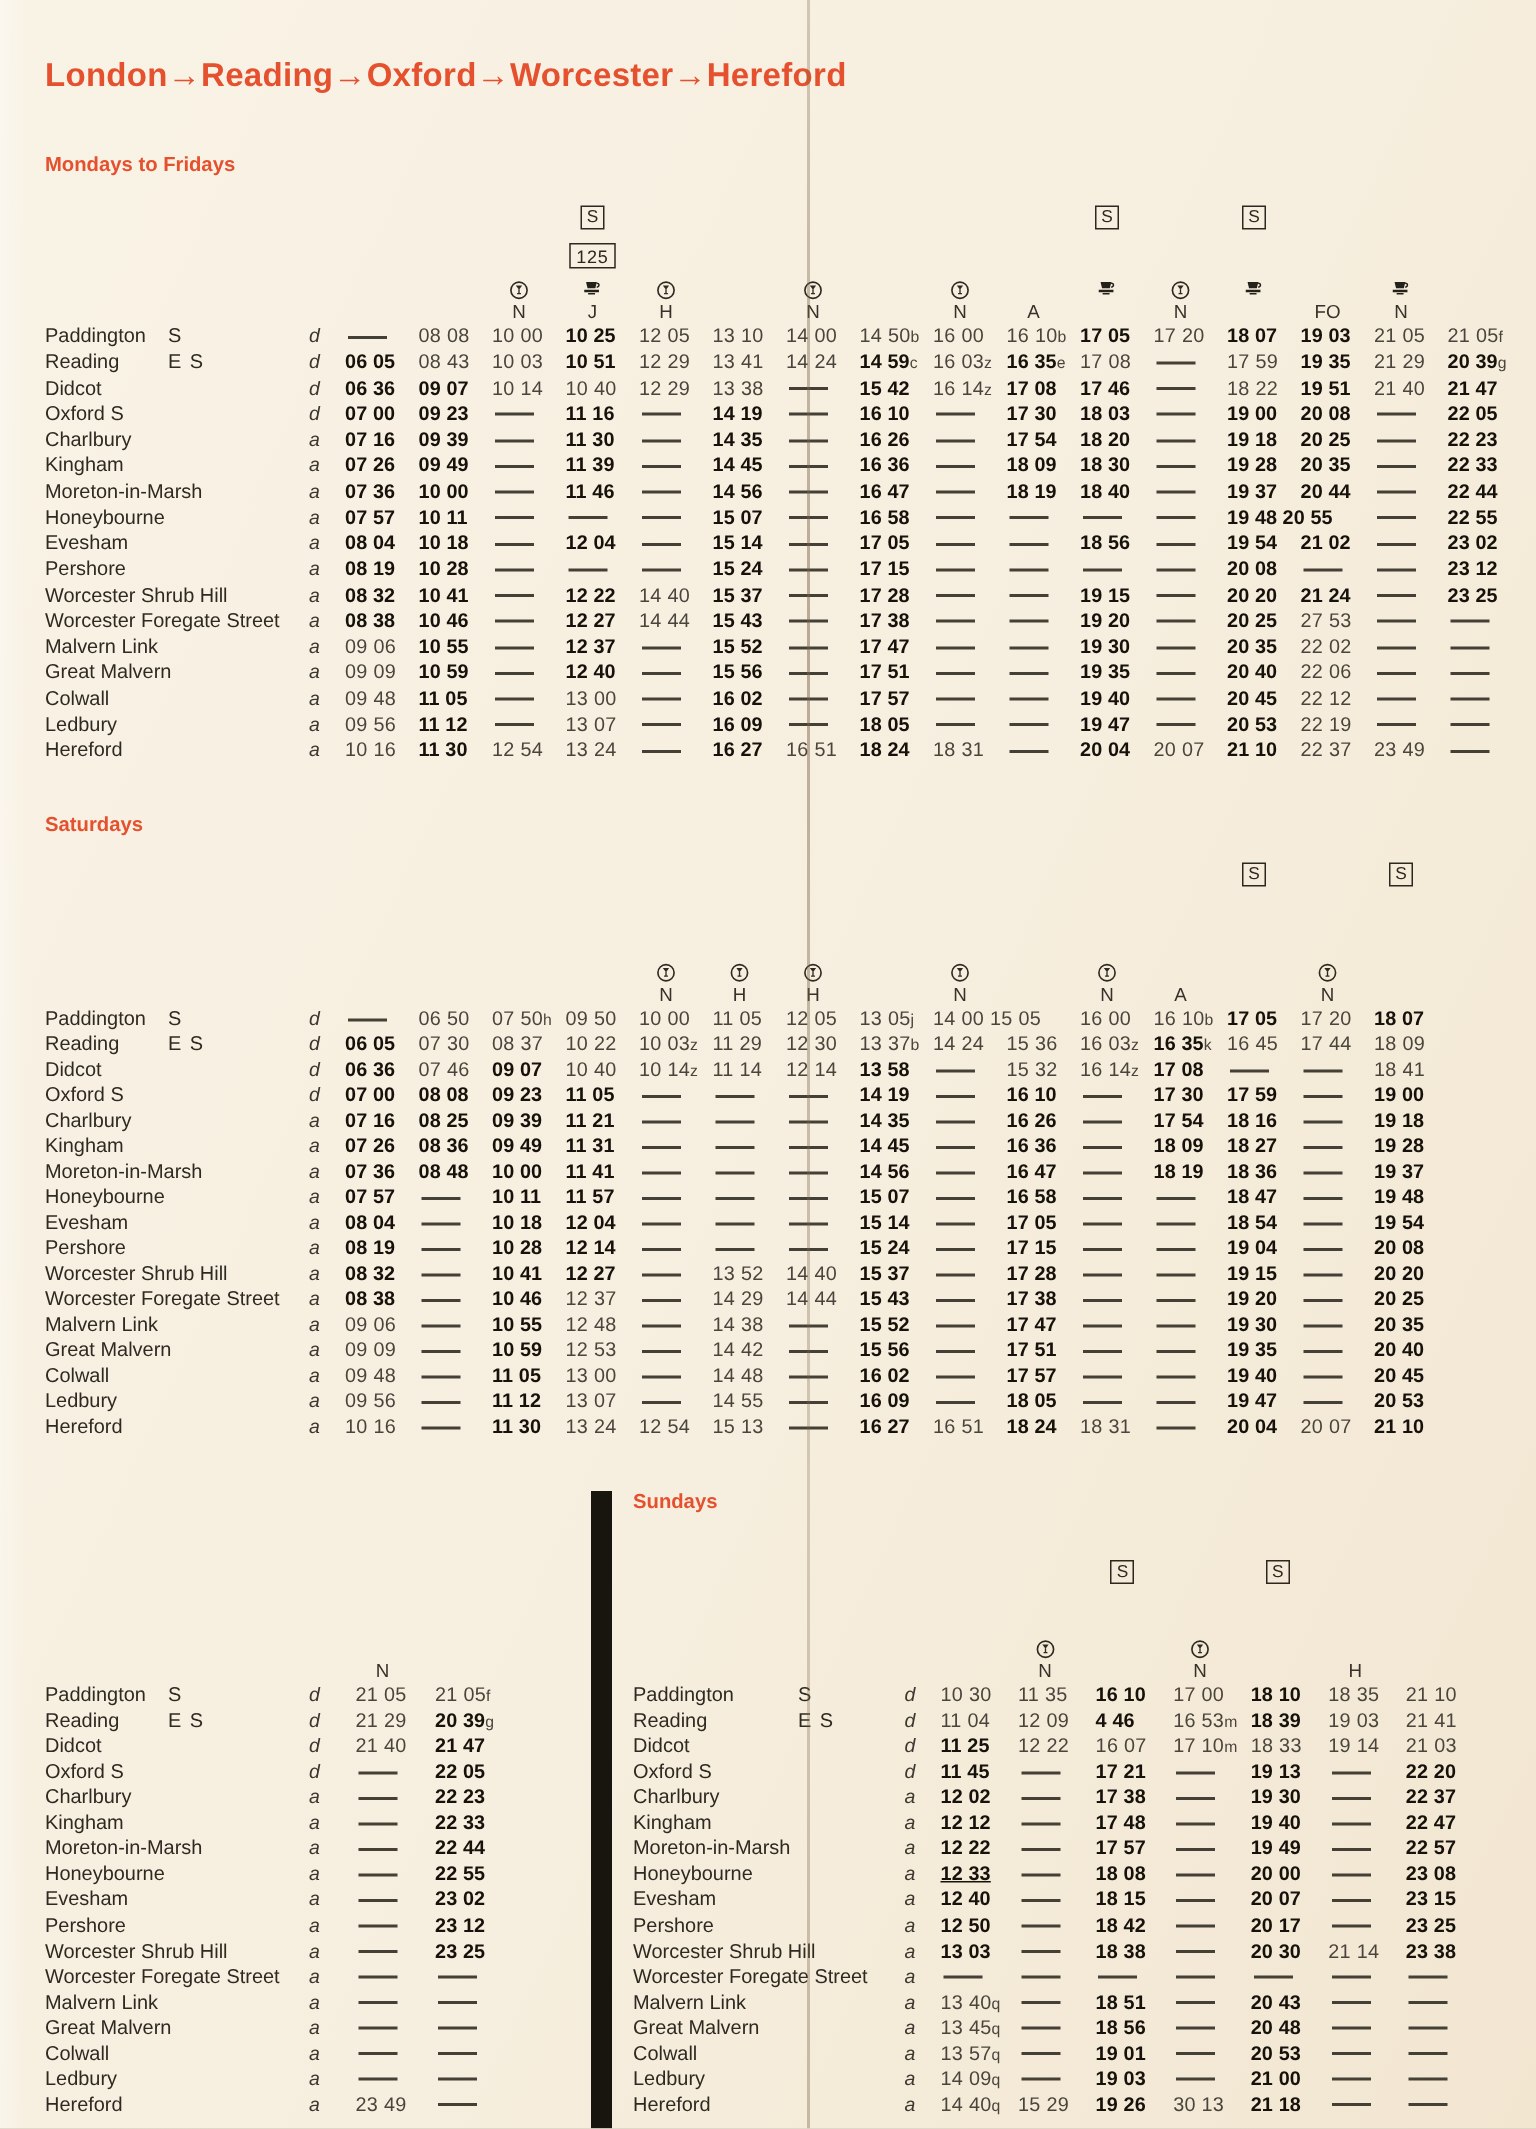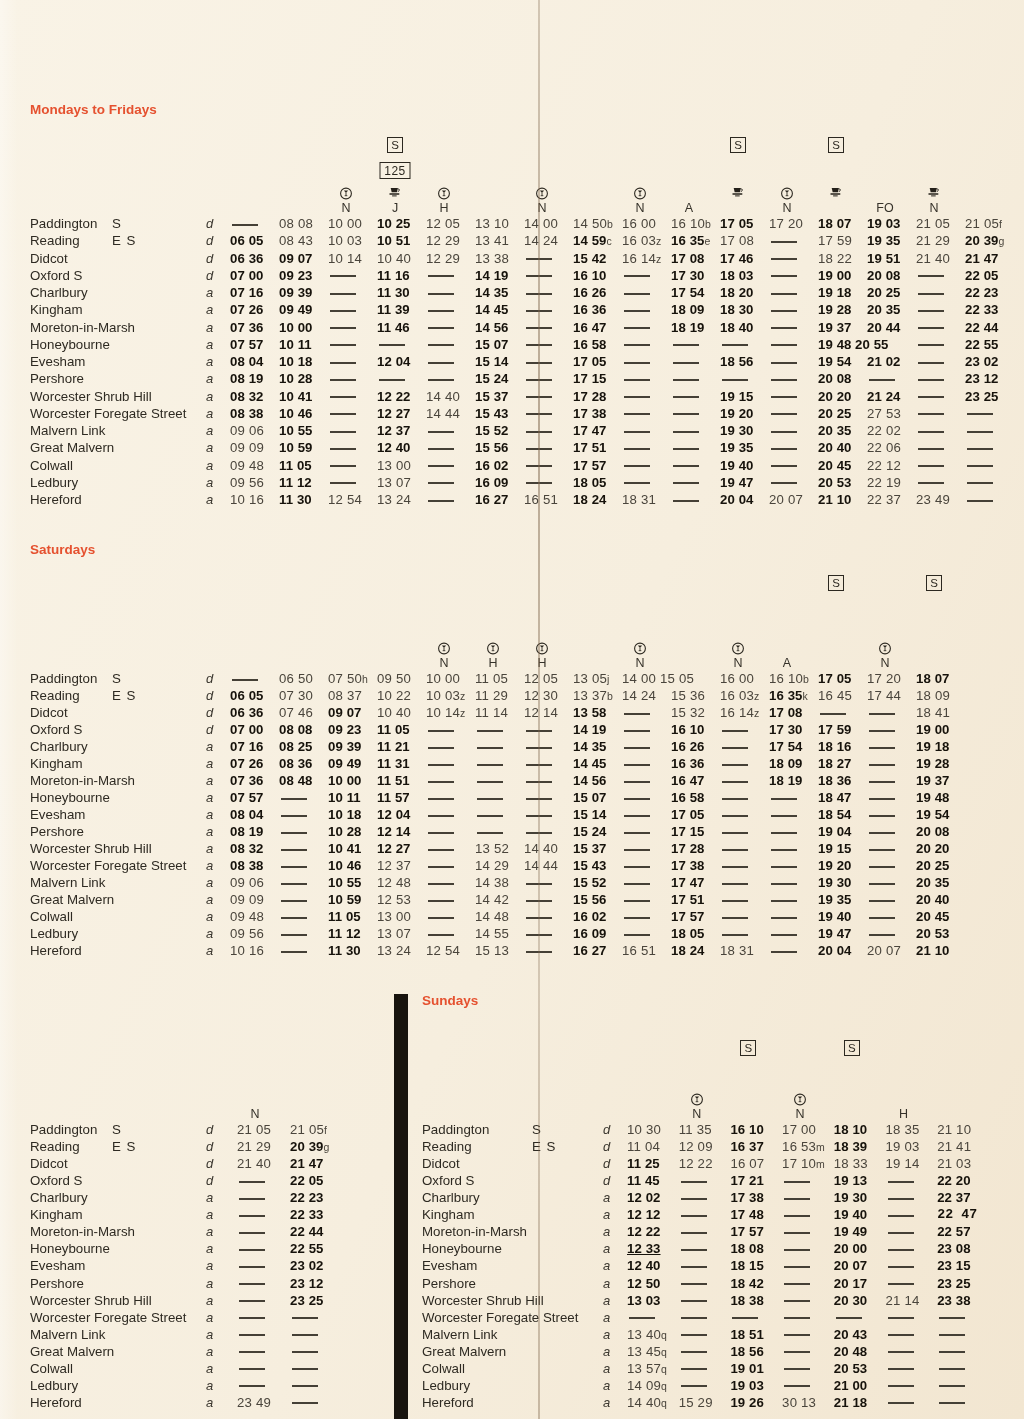--- a/index.html
+++ b/index.html
@@ -39,20 +39,21 @@
     background:linear-gradient(to bottom,rgba(124,99,72,.30),rgba(124,99,72,.5) 30%,rgba(124,99,72,.28) 70%,rgba(124,99,72,.38));}
   .bar{position:absolute;left:394px;top:994px;width:14px;height:425px;background:#18140e;}
   .edge{position:absolute;left:0;top:0;width:18px;height:1419px;
     background:linear-gradient(to right,rgba(255,255,255,.35),rgba(255,255,255,0));}
 </style>
 </head>
 <body>
 
 <div class="page">
   <div class="edge"></div>
+  <h1 class="title">London→Reading→Oxford→Worcester→Hereford</h1>
 
   <div class="seclabel" style="left:30px;top:102px">Mondays to Fridays</div>
   <div class="seclabel" style="left:30px;top:542px">Saturdays</div>
   <div class="seclabel" style="left:422px;top:993px">Sundays</div>
 
   <div class="tbl" style="left: 30px; top: 216px; width: 984px; height: 293.25px;">
       <div class="hi" style="left: 316px; top: -29px;"><svg width="13" height="13" viewBox="0 0 13 13">
           <circle cx="6.5" cy="6.5" r="5.4" fill="none" stroke="#2e2a22" stroke-width="1.1"></circle>
           <path d="M4.4 3.4h4.2L6.5 6.1z" fill="#2e2a22"></path>
           <path d="M6.5 5.8v2.7M5.2 8.7h2.6" stroke="#2e2a22" stroke-width="0.9" fill="none"></path>
@@ -612,21 +613,21 @@
         <span class="tc b" style="left: 788px;">18 27</span>
         <div class="dash" style="left: 839px; top: 7.5px;"></div>
         <span class="tc b" style="left: 886px;">19 28</span>
       </div>
       <div class="row" style="top: 102px; height: 17px;">
         <span class="st">Moreton-in-Marsh</span>
         <span class="da" style="left: 176px;">a</span>
         <span class="tc b" style="left: 200px;">07 36</span>
         <span class="tc b" style="left: 249px;">08 48</span>
         <span class="tc b" style="left: 298px;">10 00</span>
-        <span class="tc b" style="left: 347px;">11 51</span>
+        <span class="tc b" style="left: 347px;">11 41</span>
         <div class="dash" style="left: 398px; top: 7.5px;"></div>
         <div class="dash" style="left: 447px; top: 7.5px;"></div>
         <div class="dash" style="left: 496px; top: 7.5px;"></div>
         <span class="tc b" style="left: 543px;">14 56</span>
         <div class="dash" style="left: 594px; top: 7.5px;"></div>
         <span class="tc b" style="left: 641px;">16 47</span>
         <div class="dash" style="left: 692px; top: 7.5px;"></div>
         <span class="tc b" style="left: 739px;">18 19</span>
         <span class="tc b" style="left: 788px;">18 36</span>
         <div class="dash" style="left: 839px; top: 7.5px;"></div>
@@ -957,21 +958,21 @@
         <span class="tc b" style="left: 411.8px;">18 10</span>
         <span class="tc" style="left: 463.5px;">18 35</span>
         <span class="tc" style="left: 515.2px;">21 10</span>
       </div>
       <div class="row" style="top: 17.06px; height: 17.06px;">
         <span class="st">Reading</span>
         <span class="sx" style="left: 110px;">E S</span>
         <span class="da" style="left: 181px;">d</span>
         <span class="tc" style="left: 205px;">11 04</span>
         <span class="tc" style="left: 256.7px;">12 09</span>
-        <span class="tc b" style="left: 308.4px;">16 37</span>
+        <span class="tc b" style="left: 308.4px;">4 46</span>
         <span class="tc" style="left: 360.1px;">16 53<span class="sf">m</span></span>
         <span class="tc b" style="left: 411.8px;">18 39</span>
         <span class="tc" style="left: 463.5px;">19 03</span>
         <span class="tc" style="left: 515.2px;">21 41</span>
       </div>
       <div class="row" style="top: 34.12px; height: 17.06px;">
         <span class="st">Didcot</span>
         <span class="da" style="left: 181px;">d</span>
         <span class="tc b" style="left: 205px;">11 25</span>
         <span class="tc" style="left: 256.7px;">12 22</span>
@@ -1005,21 +1006,21 @@
       </div>
       <div class="row" style="top: 85.3px; height: 17.06px;">
         <span class="st">Kingham</span>
         <span class="da" style="left: 181px;">a</span>
         <span class="tc b" style="left: 205px;">12 12</span>
         <div class="dash" style="left: 258.7px; top: 7.5px;"></div>
         <span class="tc b" style="left: 308.4px;">17 48</span>
         <div class="dash" style="left: 362.1px; top: 7.5px;"></div>
         <span class="tc b" style="left: 411.8px;">19 40</span>
         <div class="dash" style="left: 465.5px; top: 7.5px;"></div>
-        <span class="tc b" style="left: 515.2px; font-family: Liberation Mono, monospace;">22 47</span>
+        <span class="tc b" style="left: 515.2px;">22 47</span>
       </div>
       <div class="row" style="top: 102.36px; height: 17.06px;">
         <span class="st">Moreton-in-Marsh</span>
         <span class="da" style="left: 181px;">a</span>
         <span class="tc b" style="left: 205px;">12 22</span>
         <div class="dash" style="left: 258.7px; top: 7.5px;"></div>
         <span class="tc b" style="left: 308.4px;">17 57</span>
         <div class="dash" style="left: 362.1px; top: 7.5px;"></div>
         <span class="tc b" style="left: 411.8px;">19 49</span>
         <div class="dash" style="left: 465.5px; top: 7.5px;"></div>

